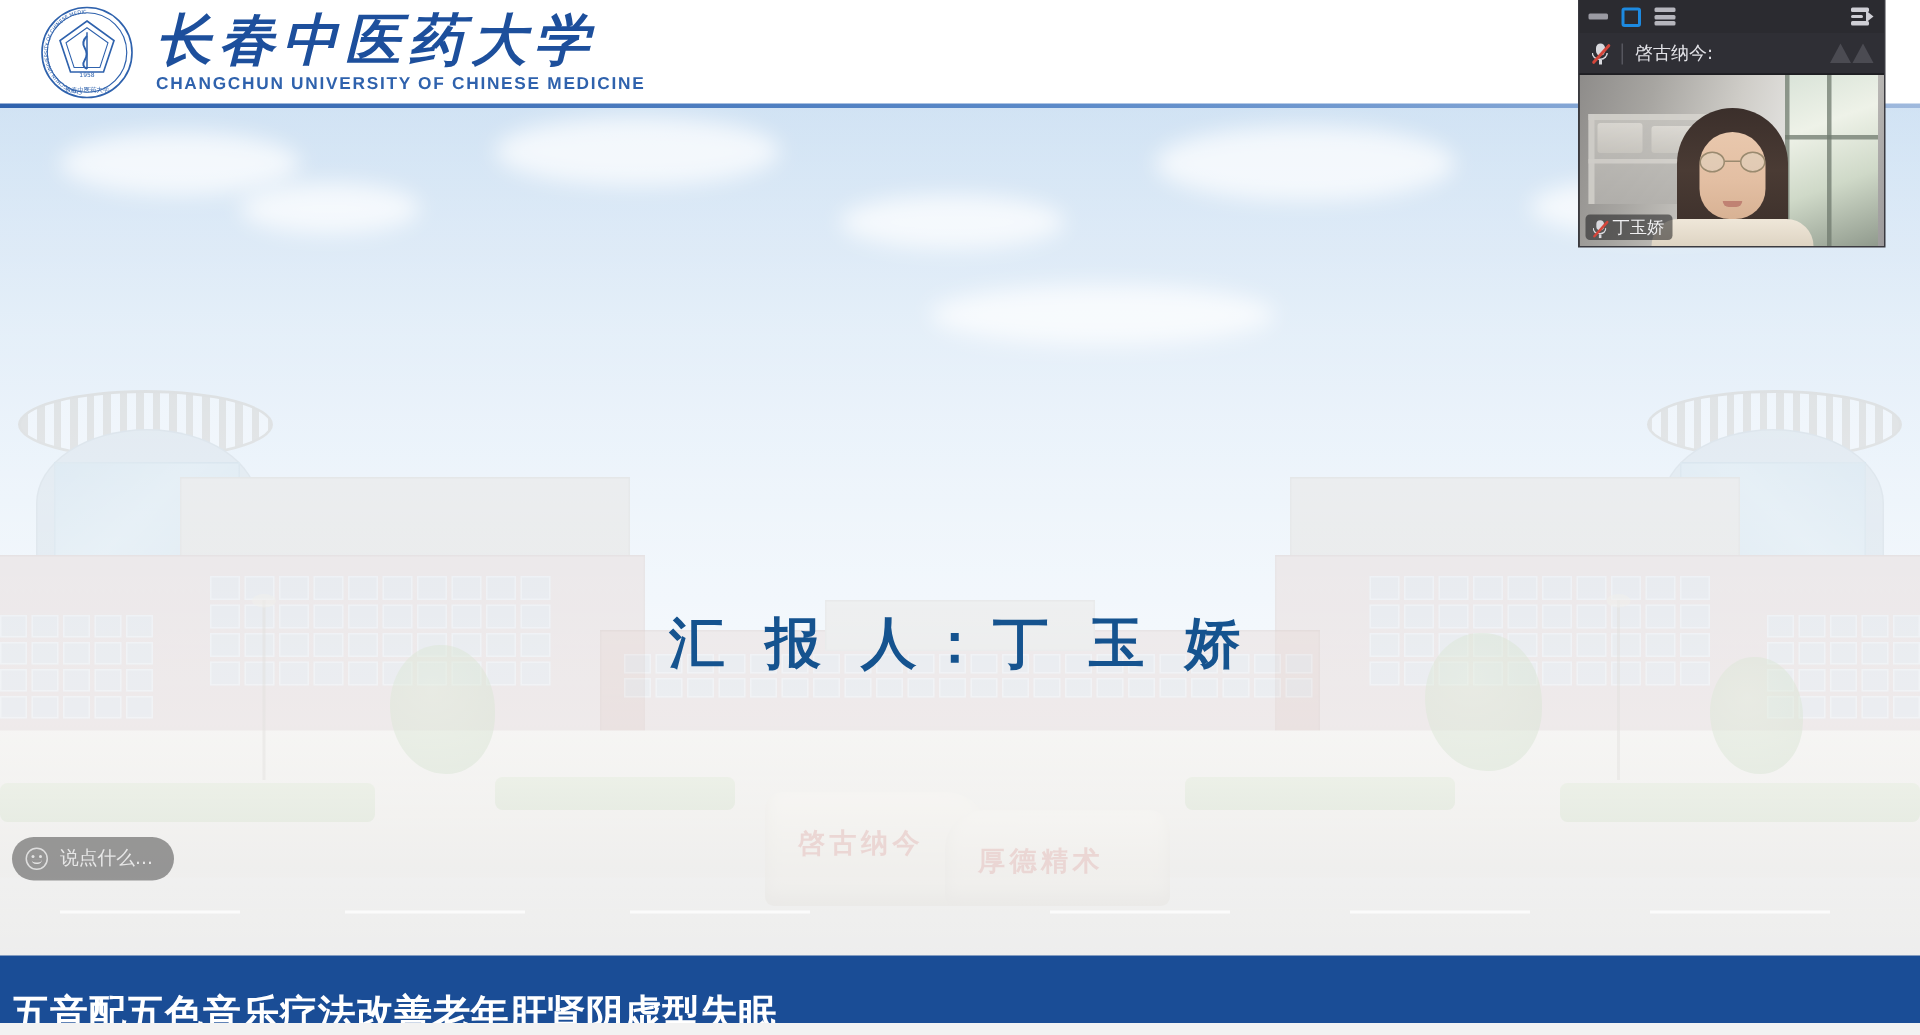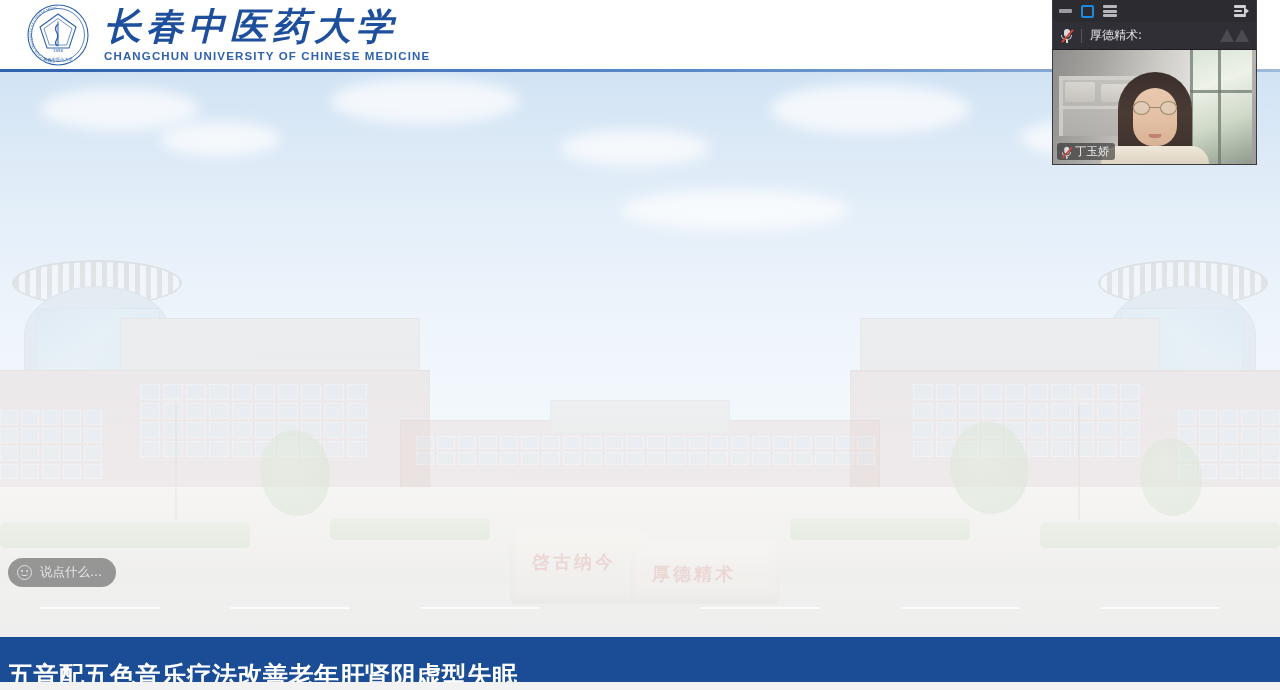--- a/index.html
+++ b/index.html
@@ -574,20 +574,21 @@
         </div>
         <div class="uni-text-block">
           <div class="uni-name-cn">长春中医药大学</div>
           <div class="uni-name-en">CHANGCHUN UNIVERSITY OF CHINESE MEDICINE</div>
         </div>
       </div>
     </div>
     <div class="header-rule"></div>
 
 
+    <div class="slide-presenter">汇 报 人：丁 玉 娇</div>
 
     <div class="chat-pill">
       <div class="chat-smiley">
         <div class="chat-mouth"></div>
       </div>
       <div class="chat-text">说点什么...</div>
     </div>
 
     <div class="banner">
       <div class="banner-text">五音配五色音乐疗法改善老年肝肾阴虚型失眠</div>
@@ -616,21 +617,21 @@
     </div>
 
     <div class="vc-statusbar">
       <div class="mic-muted">
         <div class="mic-body"></div>
         <div class="mic-arc"></div>
         <div class="mic-stem"></div>
         <div class="mic-slash"></div>
       </div>
       <div class="vc-div"></div>
-      <div class="vc-status-text">厚德精术:</div>
+      <div class="vc-status-text">啓古纳今:</div>
       <div class="vc-wave">
           <s></s>
           <s></s>
         </div>
     </div>
 
     <div class="vc-video">
       <div class="cam-scene">
         <div class="cam-wall"></div>
         <div class="cam-window">

